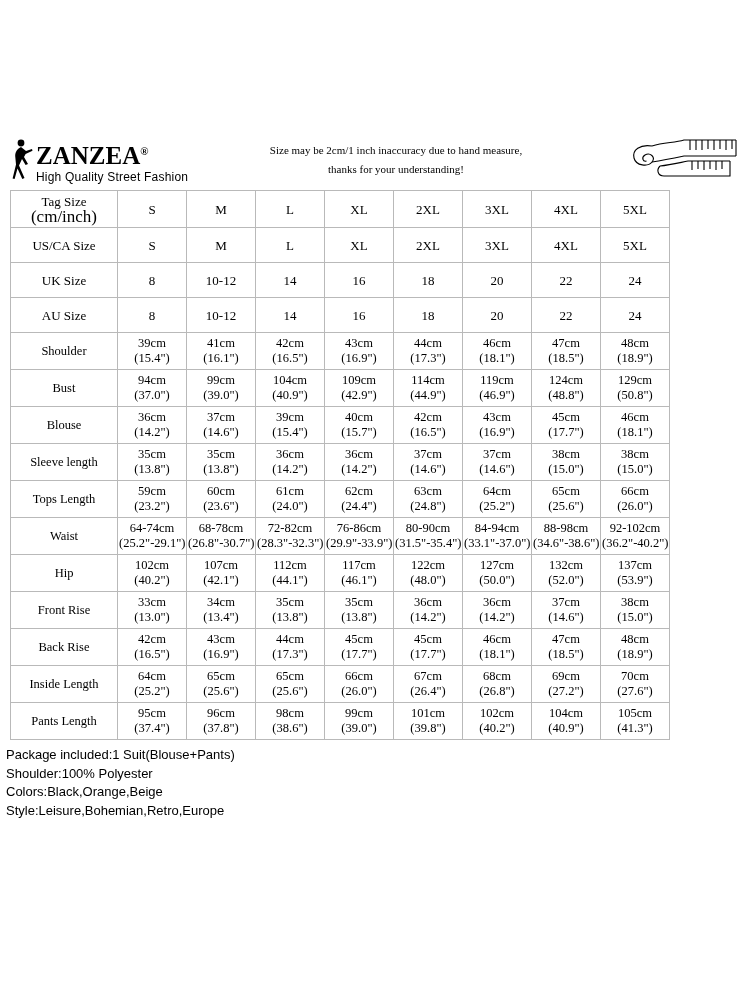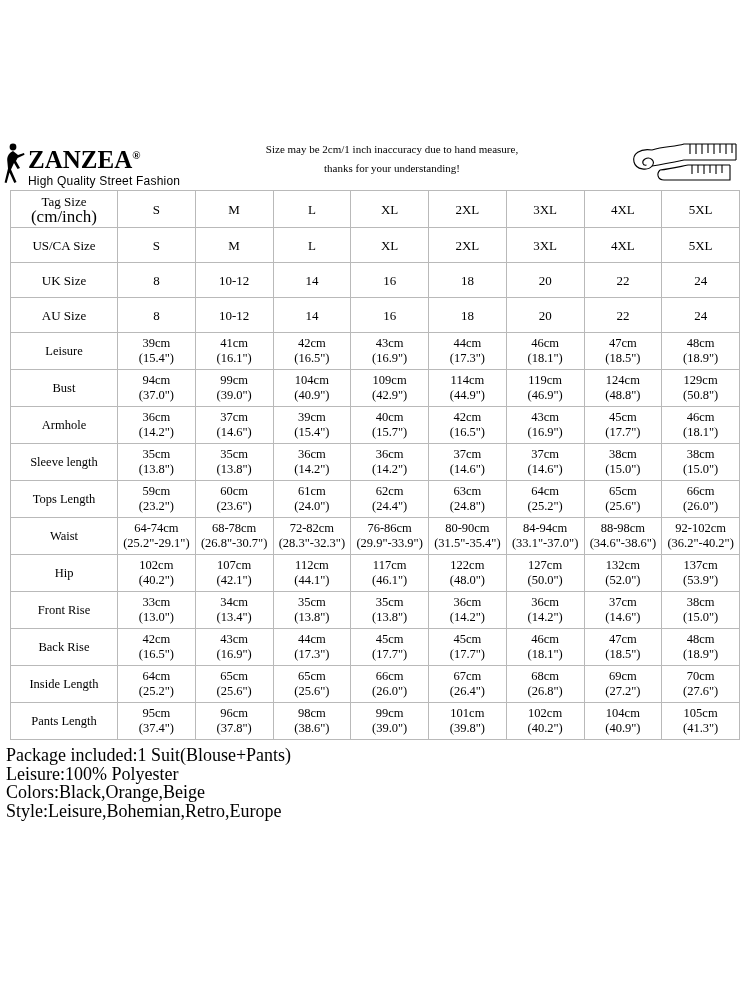--- a/index.html
+++ b/index.html
@@ -16,22 +16,22 @@
   }
   .sheet {
     position: absolute;
     left: 0;
     top: 130px;
     width: 750px;
   }
   
   .header {
     display: flex;
-    align-items: flex-start;
-    padding: 8px 10px 10px 4px;
+    align-items: center;
+    padding: 8px 10px 10px 12px;
     height: 60px;
     box-sizing: border-box;
   }
   .brand {
     width: 160px;
     display: flex;
     align-items: flex-start;
     padding-top: 4px;
   }
   .brand-figure {
@@ -74,21 +74,21 @@
   .tape {
     width: 120px;
     display: flex;
     justify-content: flex-end;
     padding-top: 2px;
   }
 
   
   table.size-table {
     border-collapse: collapse;
-    width: 730px;
+    width: 660px;
     margin: 0 10px;
     table-layout: fixed;
   }
   table.size-table td {
     border: 1px solid #b9b9b9;
     text-align: center;
     vertical-align: middle;
     font-size: 12.5px;
     line-height: 15px;
     padding: 3px 1px;
@@ -110,22 +110,22 @@
   .cm {
     display: block;
   }
   .inch {
     display: block;
   }
 
   
   .footer {
     margin: 6px 0 0 6px;
-    font-family: Liberation Serif, serif;
-    font-size: 18px;
+    font-family: Liberation Sans, sans-serif;
+    font-size: 13px;
     line-height: 18.5px;
   }
   .footer div {
     white-space: nowrap;
   }
 </style>
 </head>
 <body>
 
 <div class="sheet">
@@ -207,21 +207,21 @@
           <td><span>8</span></td>
           <td><span>10-12</span></td>
           <td><span>14</span></td>
           <td><span>16</span></td>
           <td><span>18</span></td>
           <td><span>20</span></td>
           <td><span>22</span></td>
           <td><span>24</span></td>
         </tr>
         <tr>
-          <td class="rowhead"><span>Leisure</span></td>
+          <td class="rowhead"><span>Shoulder</span></td>
           <td>
             <span class="cm">39cm</span>
             <span class="inch">(15.4")</span>
           </td>
           <td>
             <span class="cm">41cm</span>
             <span class="inch">(16.1")</span>
           </td>
           <td>
             <span class="cm">42cm</span>
@@ -277,21 +277,21 @@
           <td>
             <span class="cm">124cm</span>
             <span class="inch">(48.8")</span>
           </td>
           <td>
             <span class="cm">129cm</span>
             <span class="inch">(50.8")</span>
           </td>
         </tr>
         <tr>
-          <td class="rowhead"><span>Armhole</span></td>
+          <td class="rowhead"><span>Blouse</span></td>
           <td>
             <span class="cm">36cm</span>
             <span class="inch">(14.2")</span>
           </td>
           <td>
             <span class="cm">37cm</span>
             <span class="inch">(14.6")</span>
           </td>
           <td>
             <span class="cm">39cm</span>
@@ -597,17 +597,17 @@
             <span class="cm">105cm</span>
             <span class="inch">(41.3")</span>
           </td>
         </tr>
       </tbody>
   </table>
 
   <div class="footer">
 
   <div>Package included:1 Suit(Blouse+Pants)</div>
-      <div>Leisure:100% Polyester</div>
+      <div>Shoulder:100% Polyester</div>
       <div>Colors:Black,Orange,Beige</div>
       <div>Style:Leisure,Bohemian,Retro,Europe</div>
     </div>
 </div>
 
 </body></html>

